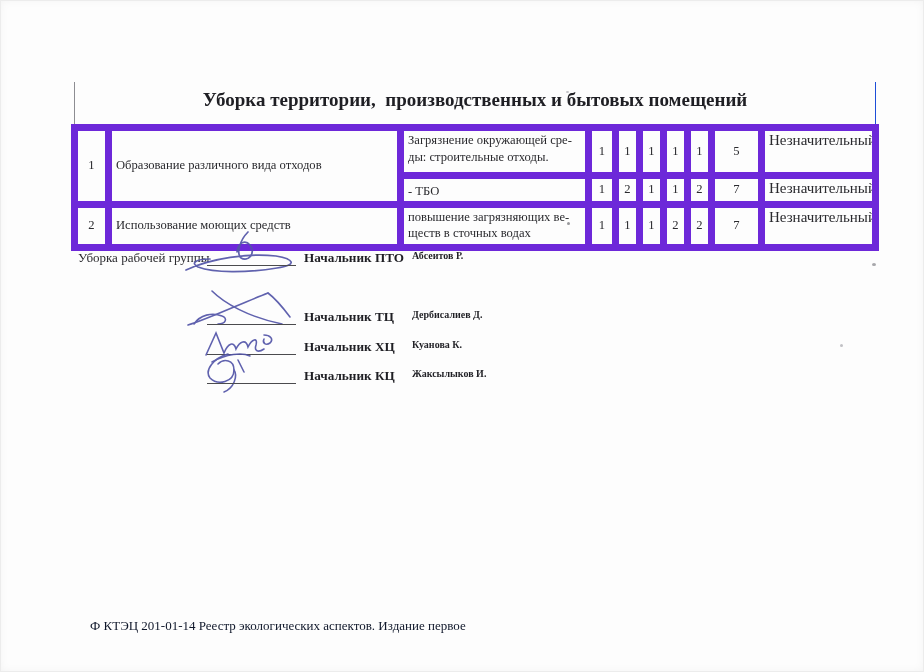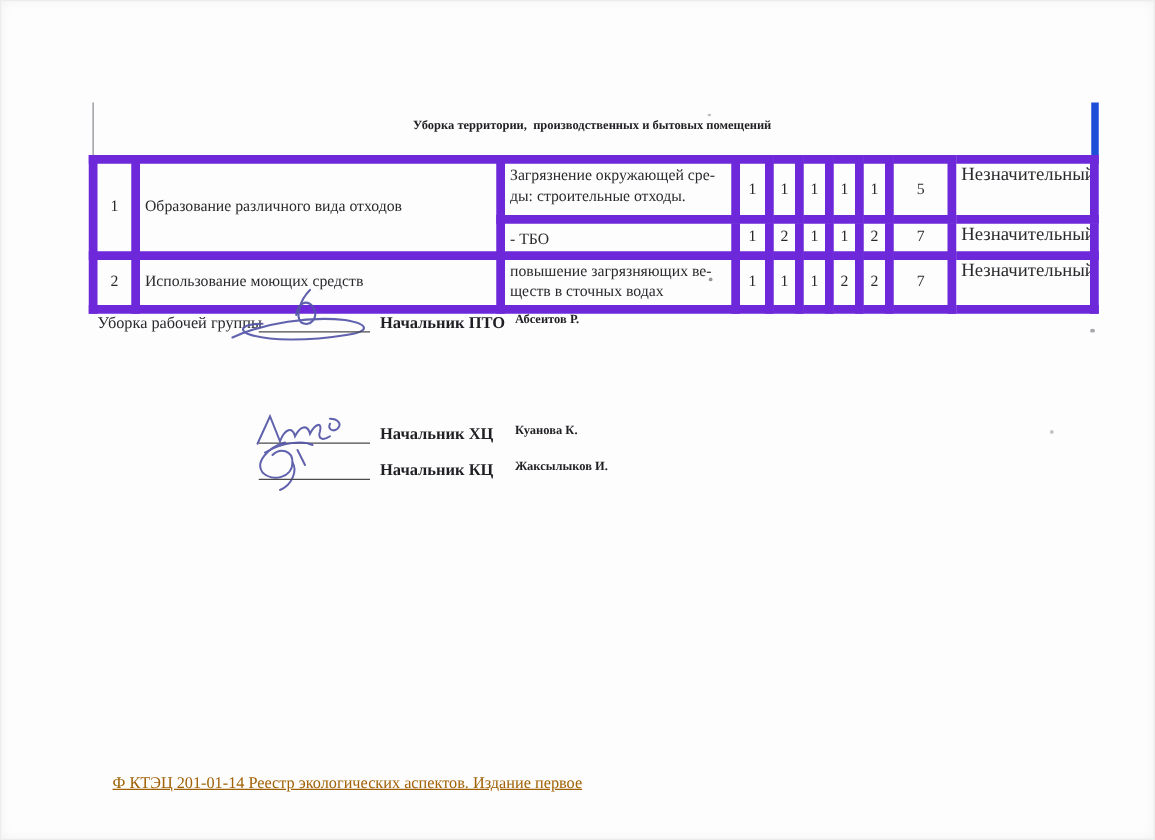--- a/index.html
+++ b/index.html
@@ -30,26 +30,26 @@
     color: #2a2a2e;
   }
   table.reg-table td {
     border: 7px solid #6d28d9;
     padding: 1px 4px;
     overflow: hidden;
   }
   tr.section-row td {
     border: none;
     border-left: 1px solid #8d8d92;
-    border-right: 6px solid #1d4ed8;
+    border-right: 1px solid #1d4ed8;
     height: 34px;
     text-align: center;
     vertical-align: middle;
     font-weight: bold;
-    font-size: 10px;
+    font-size: 19px;
     white-space: pre;
     padding-bottom: 7px;
     color: #1f1f24;
   }
   tr.row-a  { height: 48px; }
   tr.row-b  { height: 27px; }
   tr.row-c  { height: 43px; }
   td.cell-num    { text-align: center; vertical-align: middle; }
   td.cell-aspect { vertical-align: middle; padding-left: 11px; }
   td.cell-impact { vertical-align: top; padding-top: 2px; padding-left: 5px; white-space: pre-line; line-height: 1.32; }
@@ -100,22 +100,21 @@
     font-size: 10px;
     color: #1f1f24;
   }
 
   
   .footer-note {
     position: absolute;
     left: 90px;
     top: 618px;
     font-size: 13px;
-    color: #a16207;
-    text-decoration: underline;
+    color: #0f172a;
   }
 
   
   .speck {
     position: absolute;
     border-radius: 50%;
     background: #9a9aa0;
     opacity: 0.6;
   }
   .speck.s1 { left: 566px; top: 91px;  width: 3px; height: 2px; }
@@ -192,20 +191,33 @@
         <path d="M76,4 C68,12 64,25 69,30 C76,34 84,26 78,17 C73,11 66,15 65,24"></path>
         <path d="M14,42 C40,30 76,25 104,28 C122,31 126,37 105,40 C74,45 42,45 26,39 C18,35 24,31 38,31"></path>
       </g>
     </svg>
     <span class="sig-line"></span>
     <span class="sig-title">Начальник ПТО</span>
     <span class="sig-name">Абсеитов Р.</span>
   </div>
 
 
+  <div class="sig-row" style="top:309px">
+    <svg class="sig-ink" width="150" height="52" viewBox="0 0 150 52">
+      <g fill="none" stroke="#5355a8" stroke-width="1.6" stroke-linecap="round" opacity="0.92">
+        <path d="M16,38 C36,32 70,16 96,6"></path>
+        <path d="M40,4 C52,16 76,30 110,37"></path>
+        <path d="M22,37 C28,28 40,25 50,29 C56,31 54,37 46,37"></path>
+        <path d="M96,6 C104,12 112,22 118,30"></path>
+      </g>
+    </svg>
+    <span class="sig-line"></span>
+    <span class="sig-title">Начальник ТЦ</span>
+    <span class="sig-name">Дербисалиев Д.</span>
+  </div>
 
   <div class="sig-row" style="top:339px">
     <svg class="sig-ink" width="150" height="52" viewBox="0 0 150 52">
       <g fill="none" stroke="#5355a8" stroke-width="1.6" stroke-linecap="round" opacity="0.92">
         <path d="M34,38 L44,16 L52,36 C56,26 62,24 64,32 C68,24 74,22 76,30 C80,22 86,20 84,28 C82,34 86,36 92,32"></path>
         <path d="M92,18 C98,18 102,22 98,26 C94,29 90,26 92,22"></path>
       </g>
     </svg>
     <span class="sig-line"></span>
     <span class="sig-title">Начальник ХЦ</span>

